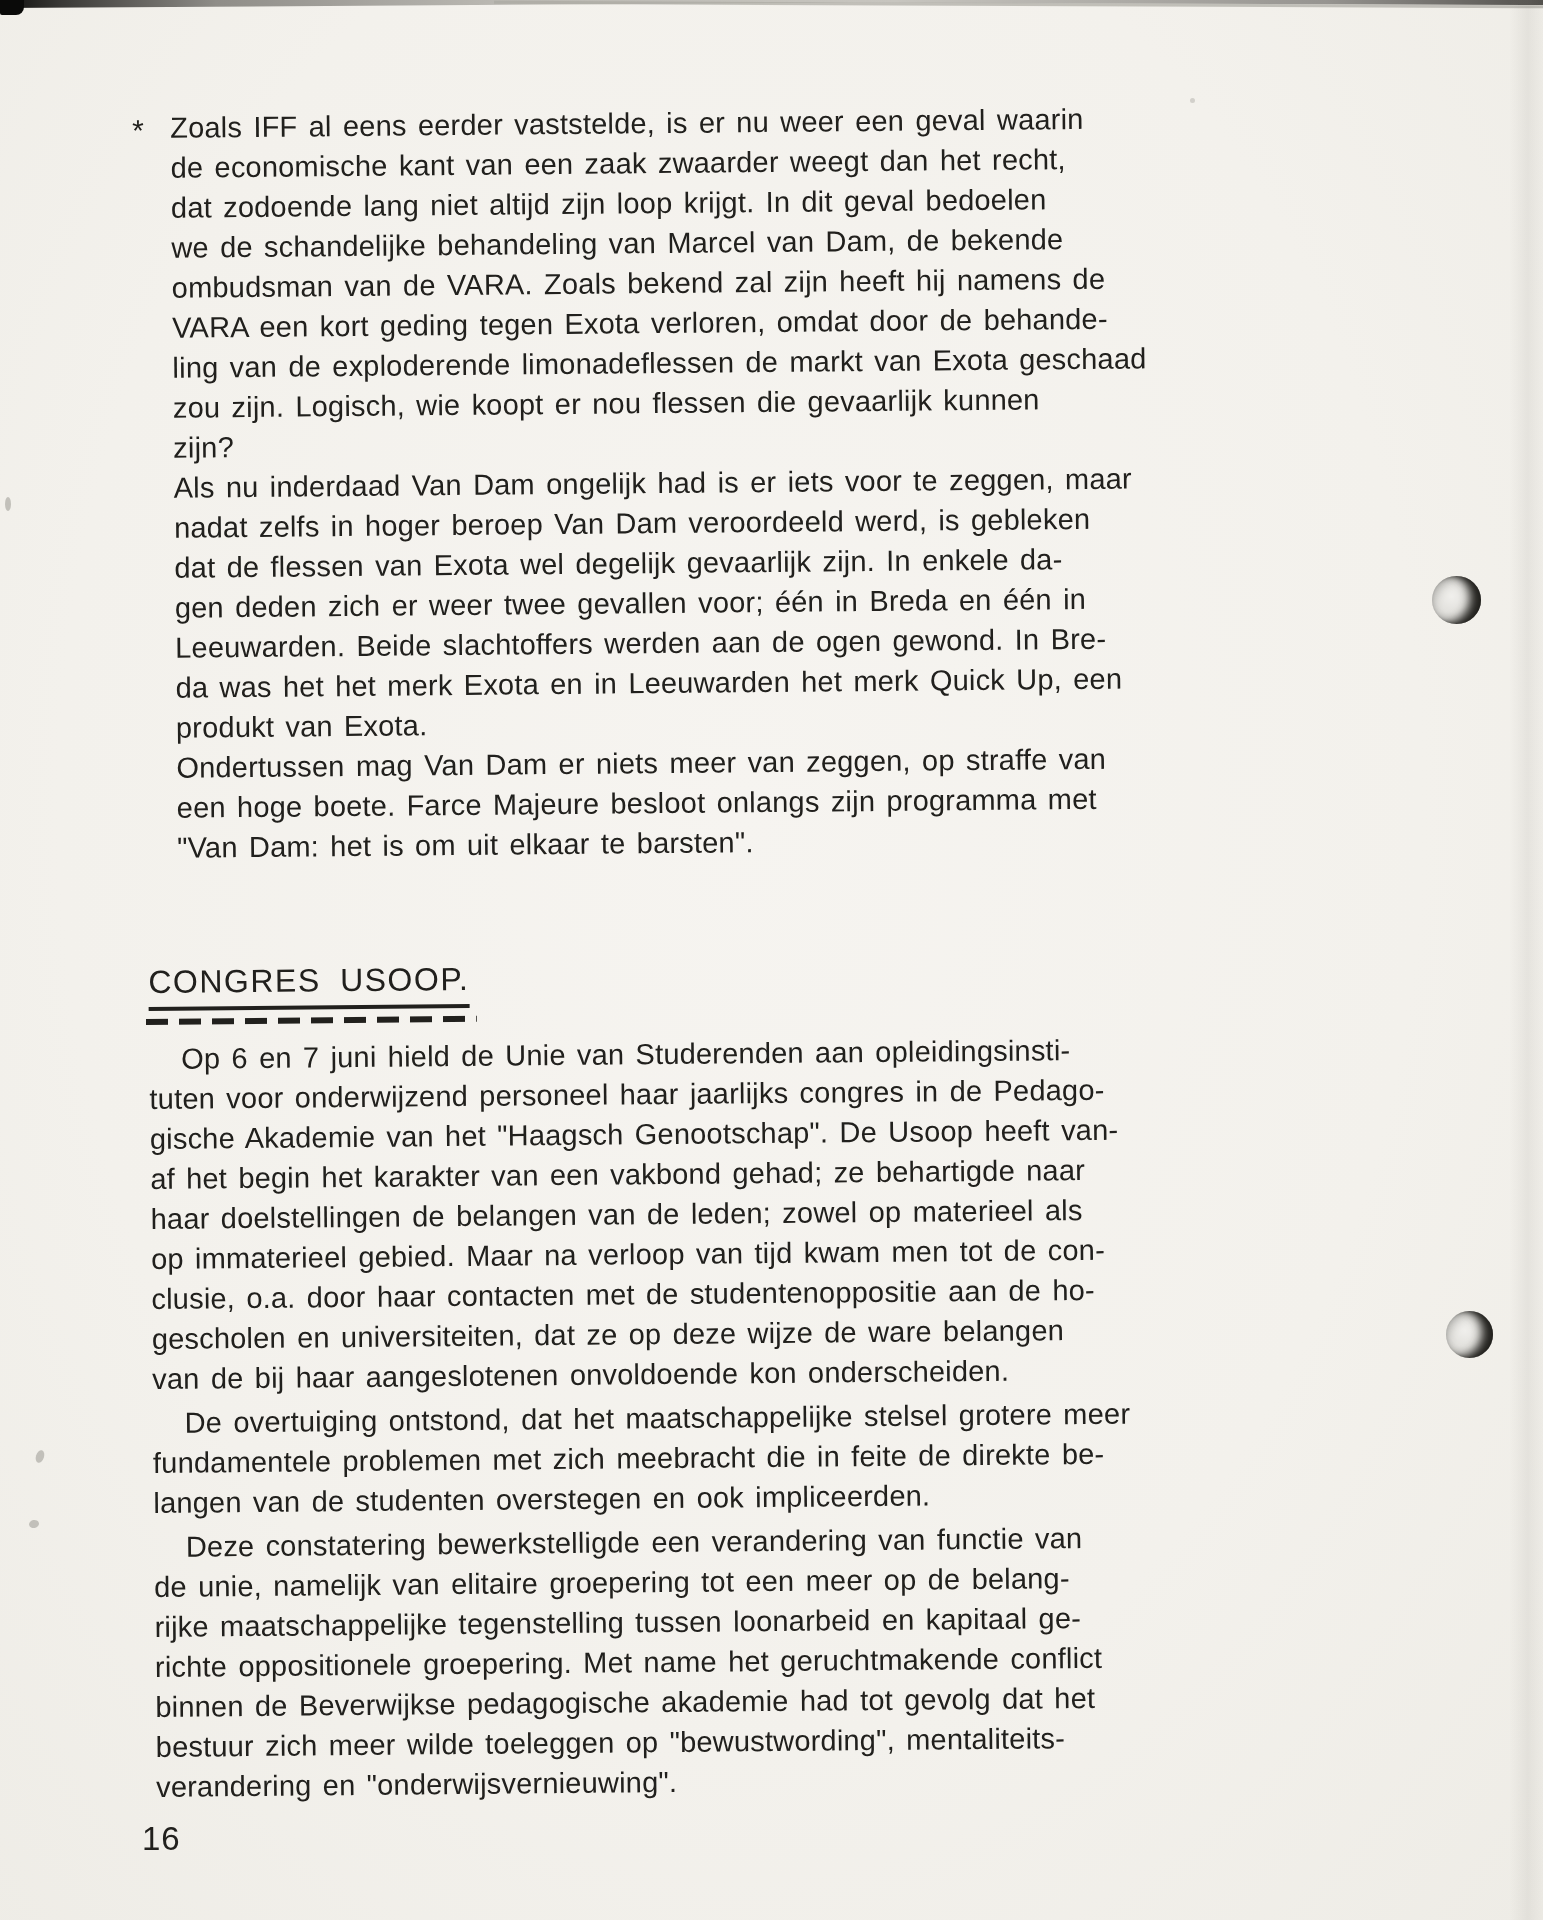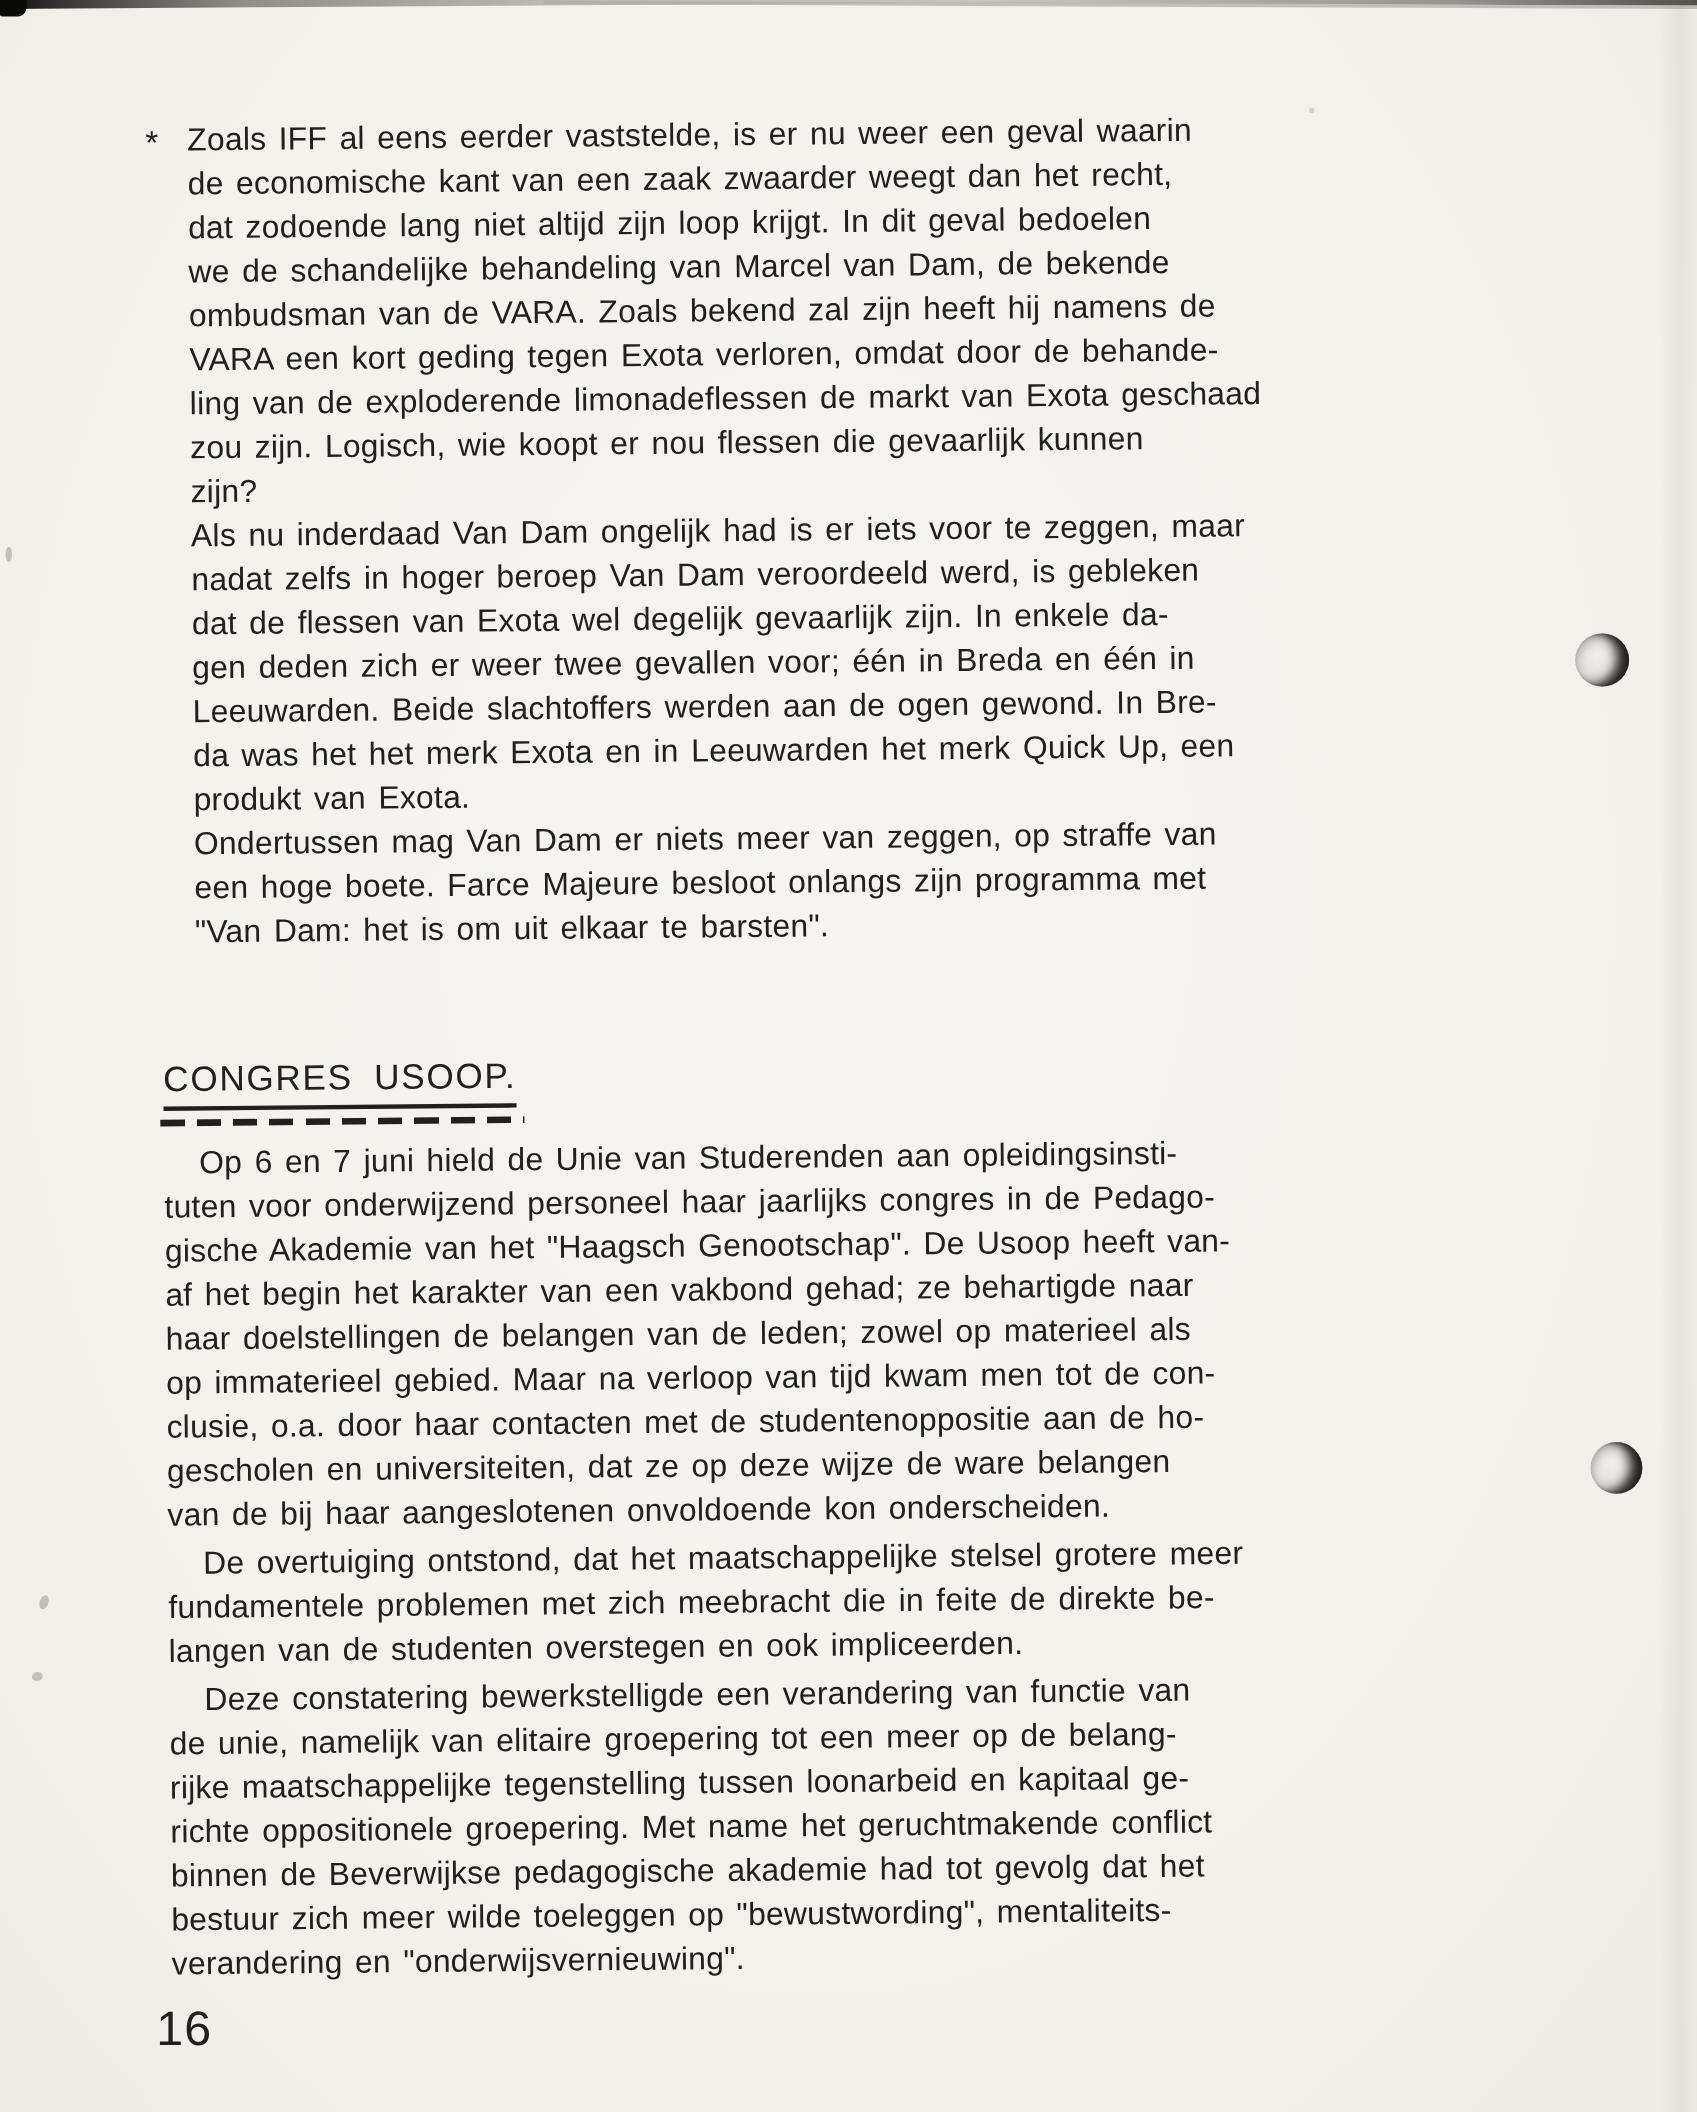--- a/index.html
+++ b/index.html
@@ -73,21 +73,21 @@
     height: 6px; margin-top: 8px; margin-left: -3px;
     width: calc(100% + 10px);
     background: repeating-linear-gradient(90deg, #21201d 0 22px, transparent 22px 33px);
   }
   .para { margin-top: 4px; }
   .para.first { margin-top: 14px; }
   .para.indent-first .line:first-child { text-indent: 32px; }
 
   .page-number {
     position: absolute; left: 142px; top: 1820px;
-    font-size: 44px; letter-spacing: 1px;
+    font-size: 33px; letter-spacing: 1px;
   }
 </style>
 </head>
 <body>
 
 <div class="page">
 
   <div class="top-edge"></div>
   <div class="top-edge2"></div>
   <div class="corner-blob"></div>

